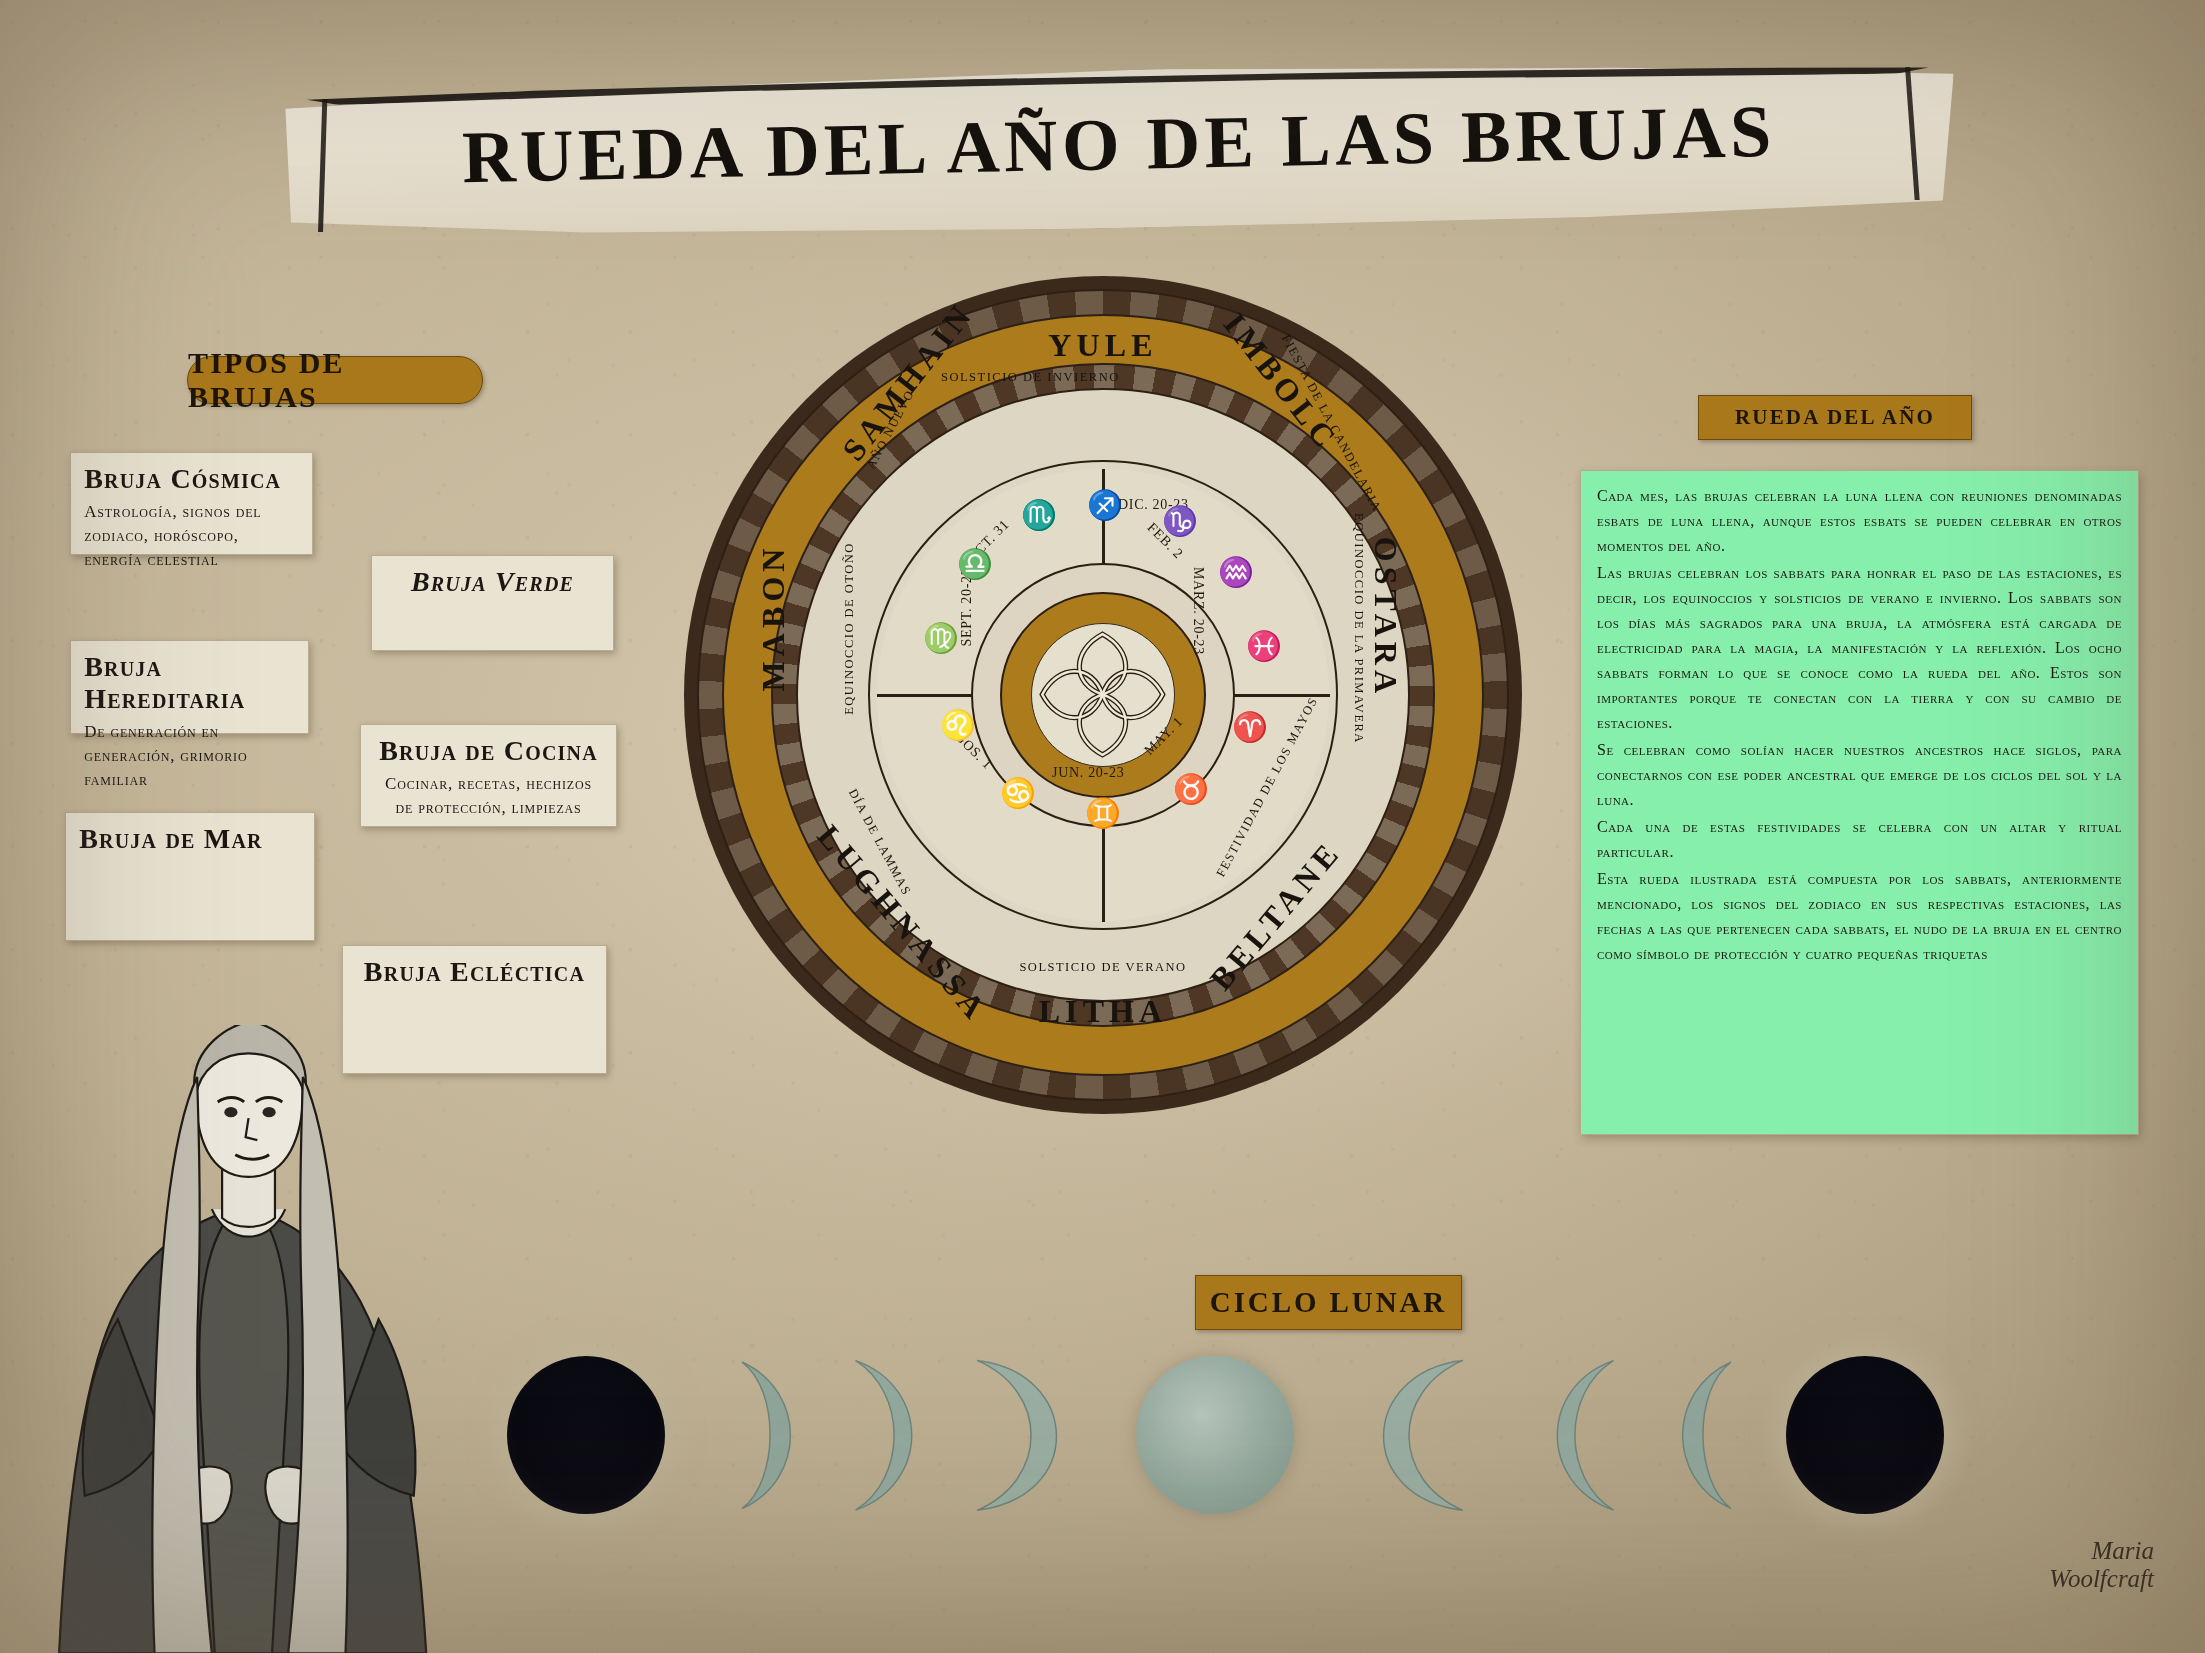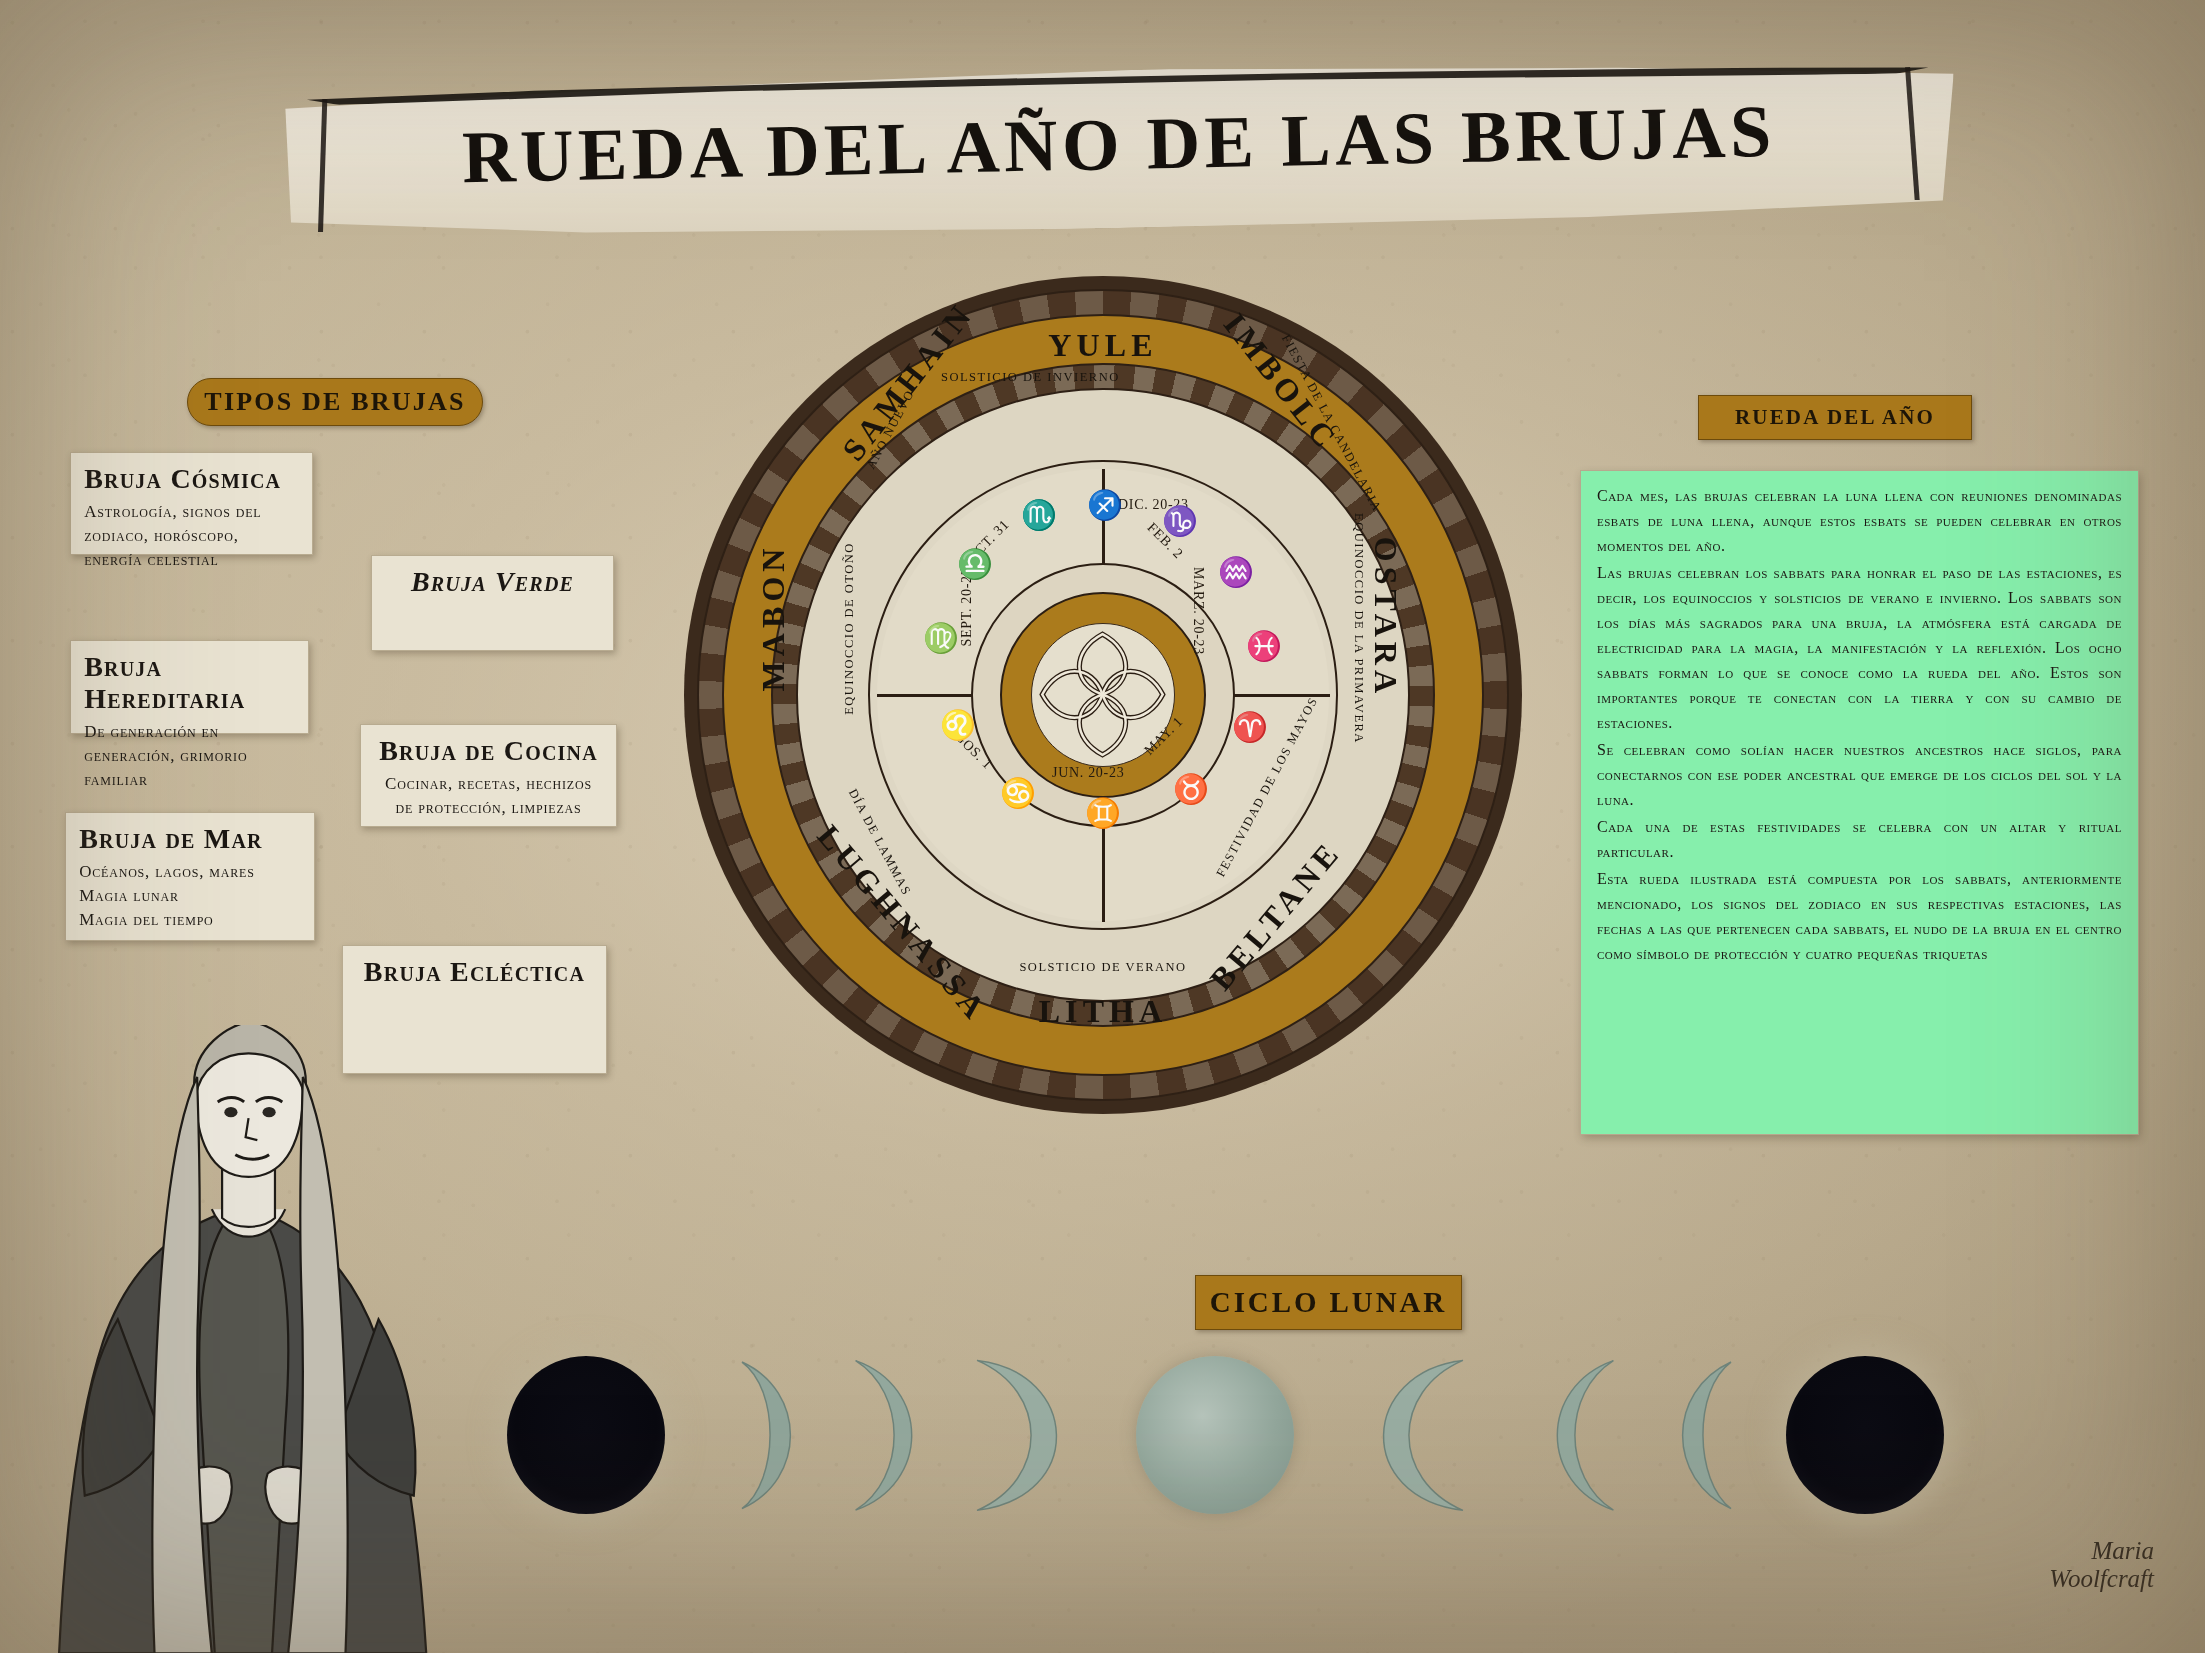--- a/index.html
+++ b/index.html
@@ -58,21 +58,21 @@
   #banner .edge-r{right:2.4%;transform:skewX(3deg);}
 
   
   .chip{
     position:absolute;background:#a9781b;border:1.5px solid #6d4b0c;
     box-shadow:1.5px 2.2px 4.4px rgba(60,45,25,.35);
     display:flex;align-items:center;justify-content:center;
     color:#1d1508;font-weight:700;letter-spacing:2.2px;
     font-family:"Liberation Serif",serif;font-variant:small-caps;
   }
-  #chip-tipos{left:187px;top:378px;width:294px;height:46px;font-size:26px;border-radius:24px;}
+  #chip-tipos{left:187px;top:356px;width:294px;height:46px;font-size:30px;border-radius:24px;}
   #chip-rueda{left:1698px;top:395px;width:272px;height:43px;font-size:21px;}
   #chip-ciclo{left:1195px;top:1275px;width:265px;height:53px;font-size:29px;letter-spacing:2.9px;}
 
   
   .card{
     position:absolute;background:#e9e3d2;border:0.7px solid #b8ab90;
     box-shadow:2.2px 2.9px 6.6px rgba(60,45,25,.30);
     padding:10.3px 13.2px;box-sizing:border-box;
     color:#1b1713;
   }
@@ -187,23 +187,20 @@
 <div class="card" id="card-hereditaria">
   <div class="t">Bruja Hereditaria</div>
   <div class="b">De generación en generación, grimorio familiar</div>
 </div>
 <div class="card center" id="card-cocina">
   <div class="t">Bruja de Cocina</div>
   <div class="b">Cocinar, recetas, hechizos de protección, limpiezas</div>
 </div>
 <div class="card" id="card-mar">
   <div class="t">Bruja de Mar</div>
-  <div class="b" style="white-space:pre-line">Océanos, lagos, mares
-Magia lunar
-Magia del tiempo</div>
 </div>
 <div class="card center" id="card-eclectica">
   <div class="t">Bruja Ecléctica</div>
 </div>
 
 <div id="panel">
   <p>Cada mes, las brujas celebran la luna llena con reuniones denominadas esbats de luna llena, aunque estos esbats se pueden celebrar en otros momentos del año.</p>
   <p>Las brujas celebran los sabbats para honrar el paso de las estaciones, es decir, los equinoccios y solsticios de verano e invierno. Los sabbats son los días más sagrados para una bruja, la atmósfera está cargada de electricidad para la magia, la manifestación y la reflexión. Los ocho sabbats forman lo que se conoce como la rueda del año. Estos son importantes porque te conectan con la tierra y con su cambio de estaciones.</p>
   <p>Se celebran como solían hacer nuestros ancestros hace siglos, para conectarnos con ese poder ancestral que emerge de los ciclos del sol y la luna.</p>
   <p>Cada una de estas festividades se celebra con un altar y ritual particular.</p>

